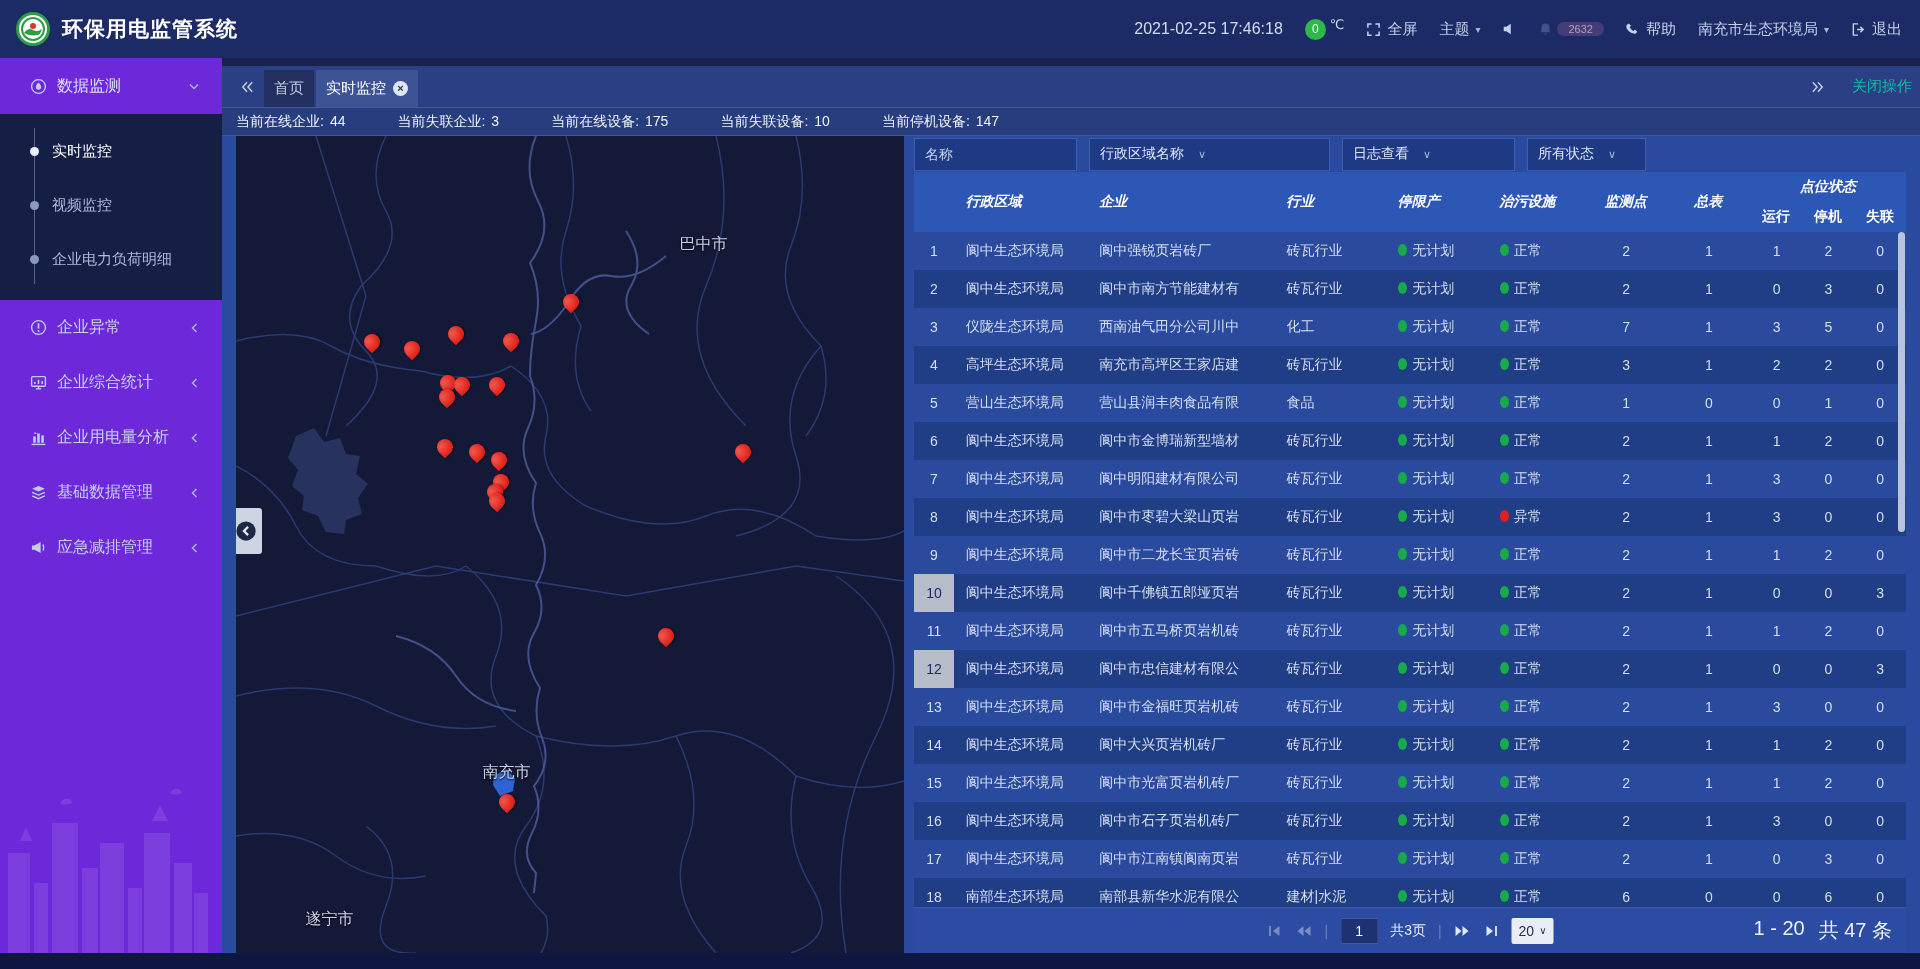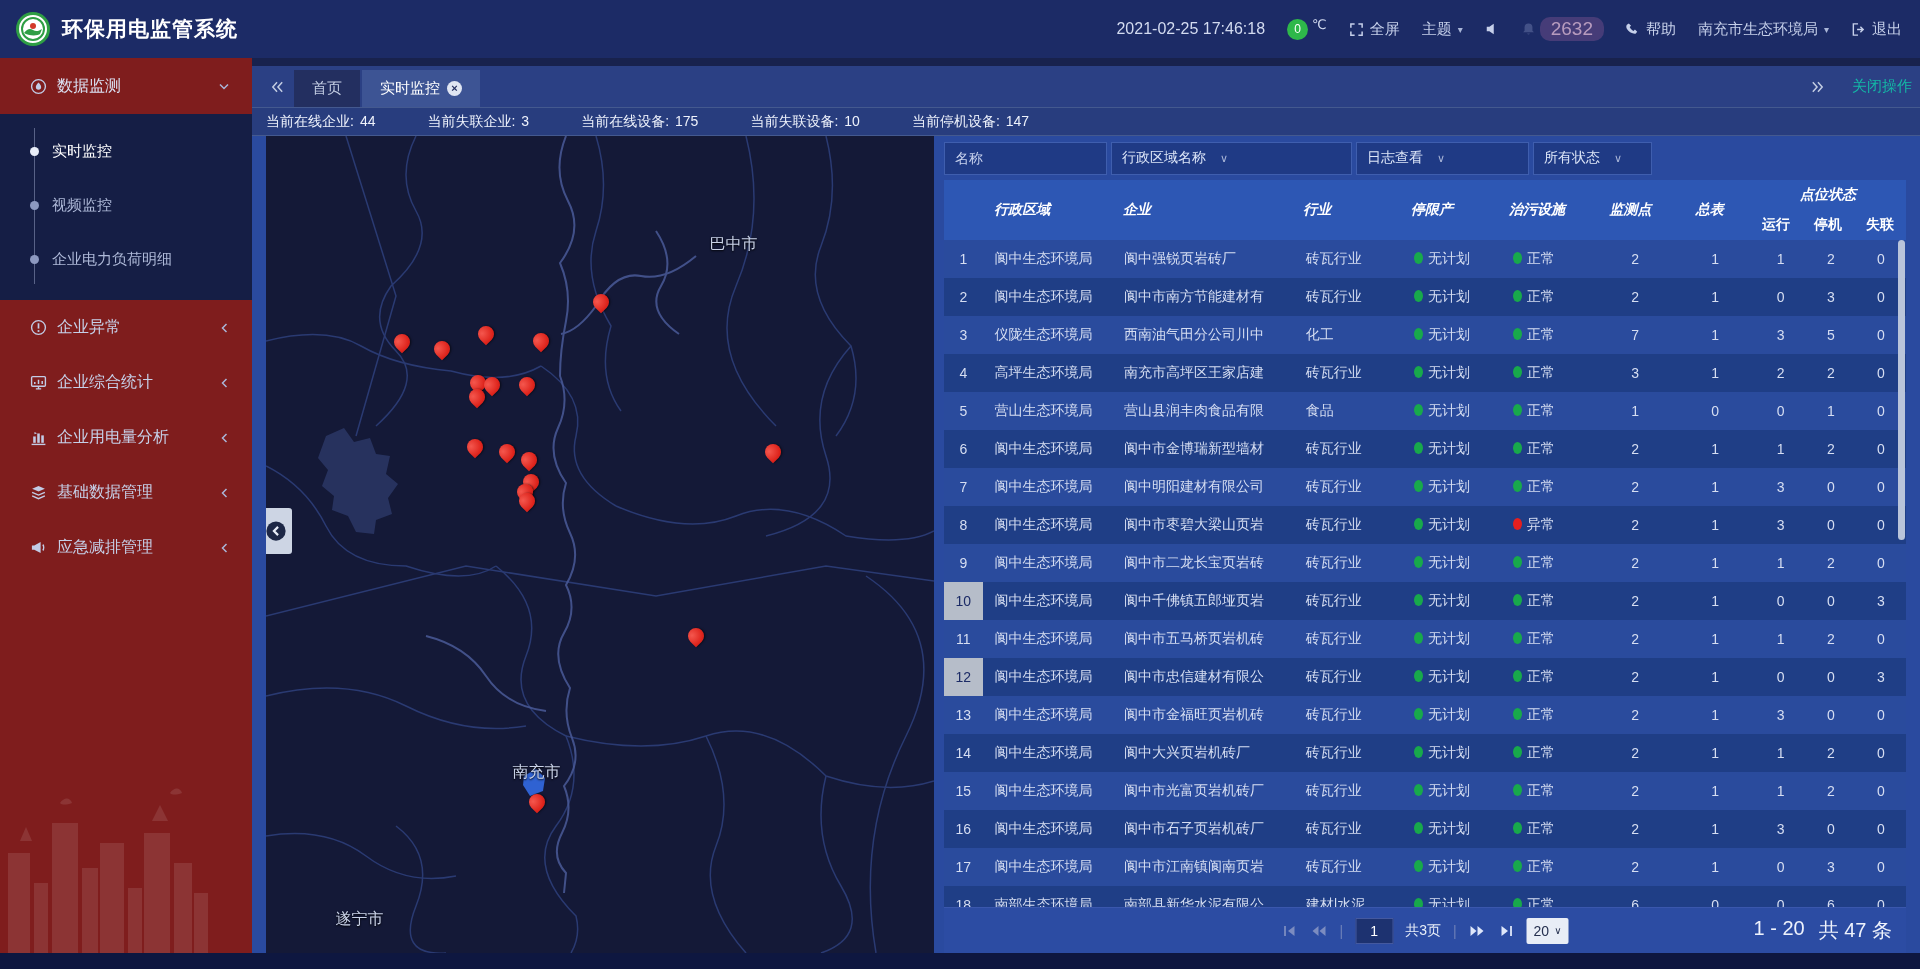--- a/index.html
+++ b/index.html
@@ -15,67 +15,67 @@
   .topbar-right { margin-left:auto; display:flex; align-items:center; gap:22px; color:#c6d0ea; font-size:15px; }
   .datetime { color:#d3dbf0; font-size:16px; }
   .temp { display:flex; align-items:flex-start; gap:4px; }
   .temp-circle { width:21px; height:21px; border-radius:50%; background:#2eb84a; color:#fff; font-size:12px; display:flex; align-items:center; justify-content:center; }
   .temp-unit { color:#d3dbf0; font-size:13px; margin-top:-2px; }
   .top-item { display:flex; align-items:center; gap:6px; cursor:pointer; white-space:nowrap; }
   .top-item svg { display:block; }
   .caret-down { font-size:10px; color:#aab6d8; }
   .bell-wrap { display:flex; align-items:center; gap:4px; opacity:0.9; }
   .bell-icon { opacity:0.4; }
-  .badge { background:rgba(173,104,164,0.32); color:#c9a8c8; border-radius:10px; padding:1px 11px; font-size:19px; }
+  .badge { background:rgba(173,104,164,0.32); color:#c9a8c8; border-radius:10px; padding:1px 11px; font-size:11px; }
 
   
   .body { display:flex; height:895px; }
 
   
-  .sidebar { width:252px; background:#7f1d1d; position:relative; flex:none; overflow:hidden;text-align:right; }
+  .sidebar { width:222px; background:#6d28d9; position:relative; flex:none; overflow:hidden;text-align:right; }
   .menu-group-header { height:56px; display:flex; align-items:center; padding:0 22px 0 30px; color:#dbe2f4; font-size:16px; cursor:pointer; }
   .menu-group-header .mi-icon { color:#c2cce6; margin-right:10px; display:flex; }
   .menu-group-header .chev { margin-left:auto; color:#aab6d8; display:flex; }
   .submenu { background:#151e45; padding:10px 0 14px 0; position:relative; }
   .submenu::before { content:""; position:absolute; left:34px; top:14px; bottom:16px; width:1px; background:rgba(170,182,216,0.45); }
   .submenu-item { height:54px; display:flex; align-items:center; padding-left:52px; position:relative; color:#aeb9d8; font-size:15px; cursor:pointer; }
   .submenu-item .dot { position:absolute; left:30px; width:9px; height:9px; border-radius:50%; background:#8d99c0; }
   .submenu-item.active { color:#ffffff; }
   .submenu-item.active .dot { background:#e8edf8; }
   .menu-item { height:55px; display:flex; align-items:center; padding:0 22px 0 30px; color:#c6d0e8; font-size:16px; cursor:pointer; }
   .menu-item .mi-icon { color:#c2cce6; margin-right:10px; display:flex; }
   .menu-item .chev { margin-left:auto; color:#aab6d8; display:flex; }
   .skyline { position:absolute; bottom:0; left:0; width:210px; opacity:0.10; }
 
   
   .content { flex:1; display:flex; flex-direction:column; min-width:0; }
   .content-topgap { height:8px; background:#18224d; }
   .tabbar { height:42px; background:#2b4084; display:flex; align-items:stretch; border-bottom:1px solid #44598f; padding-left:8px; }
   .tab-nav-btn { width:34px; display:flex; align-items:center; justify-content:center; color:#c2cce2; cursor:pointer; }
-  .tab { display:flex; align-items:center; gap:7px; padding:0 18px; font-size:15px; color:#c2cce2; cursor:pointer; background:#232f60; margin-top:4px; }
+  .tab { display:flex; align-items:center; gap:7px; padding:0 10px; font-size:15px; color:#c2cce2; cursor:pointer; background:#232f60; margin-top:4px; }
   .tab + .tab { margin-left:2px; }
   .tab.active { background:#3d5494; color:#ffffff; }
   .tab-close { width:15px; height:15px; border-radius:50%; background:#dfe5f2; color:#232f60; font-size:11px; line-height:15px; text-align:center; font-weight:bold; cursor:pointer; }
   .tabbar-right { margin-left:auto; display:flex; align-items:center; gap:18px; padding-right:8px; color:#14b8a6; font-size:15px; }
   .tabbar-right .close-ops { cursor:pointer; }
 
   .statsbar { height:28px; background:#283d7e; border-bottom:1px solid #44598f; display:flex; align-items:center; padding-left:14px; gap:52px; color:#eef2fc; font-size:14px; }
   .stat { display:flex; gap:6px; white-space:nowrap; }
 
   
   .workspace { flex:1; background:#2a4a9f; display:flex; padding-left:14px; min-height:0; }
   .map-panel { width:668px; flex:none; position:relative; background:#141937; overflow:hidden; }
   .map-panel svg.mapbg { position:absolute; left:0; top:0; }
   .map-label { position:absolute; color:#c9d2e8; font-size:16px; transform:translate(-50%,-50%); text-shadow:0 1px 2px #000; white-space:nowrap; }
   .pin { position:absolute; width:16px; height:16px; background:radial-gradient(circle at 35% 30%, #f4574e 0%, #dd221a 70%); border-radius:50% 50% 50% 0; transform:translate(-50%,-100%) rotate(-45deg); box-shadow:1px 1px 2px rgba(0,0,0,0.5); cursor:pointer; }
   .map-collapse { position:absolute; left:-6px; top:372px; width:32px; height:46px; background:#cdd5e4; border-radius:3px; display:flex; align-items:center; justify-content:center; cursor:pointer; z-index:5; }
 
   
   .table-panel { flex:1; display:flex; flex-direction:column; margin-left:10px; margin-right:14px; min-width:0; position:relative; }
-  .filters { height:44px; display:flex; align-items:center; gap:4px; flex:none; }
+  .filters { height:36px; display:flex; align-items:center; gap:12px; flex:none; }
   .f-input { width:163px; height:33px; background:#1f3a85; border:1px solid #3f5eae; color:#dde6f8; font-size:14px; padding:0 10px; outline:none; }
   .f-input::placeholder { color:#c8d2ee; }
   .f-select { height:33px; background:#1f3a85; border:1px solid #3f5eae; color:#dde6f8; font-size:14px; display:flex; align-items:center; justify-content:flex-start; padding:0 10px; cursor:pointer; }
   .f-select .chevd { color:#aab6d8; font-size:11px; margin-left:14px; }
   .f-region { width:241px; } .f-industry { width:173px; } .f-status { width:119px; }
 
   .grid-header { height:60px; background:#2d57b4; display:flex; flex:none; color:#ffffff; font-size:14px; font-weight:bold; }
   .gh-cell { display:flex; align-items:center;font-style:italic; }
   .gh-left { padding-left:12px; }
   .gh-center { justify-content:center; }

